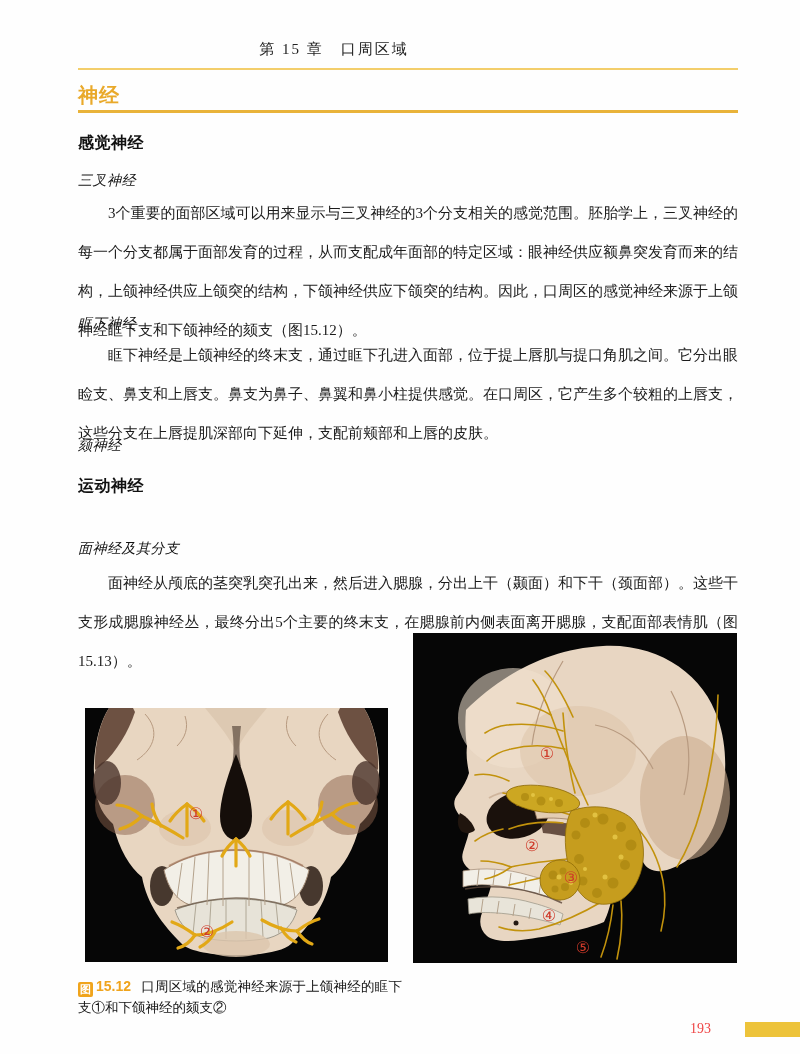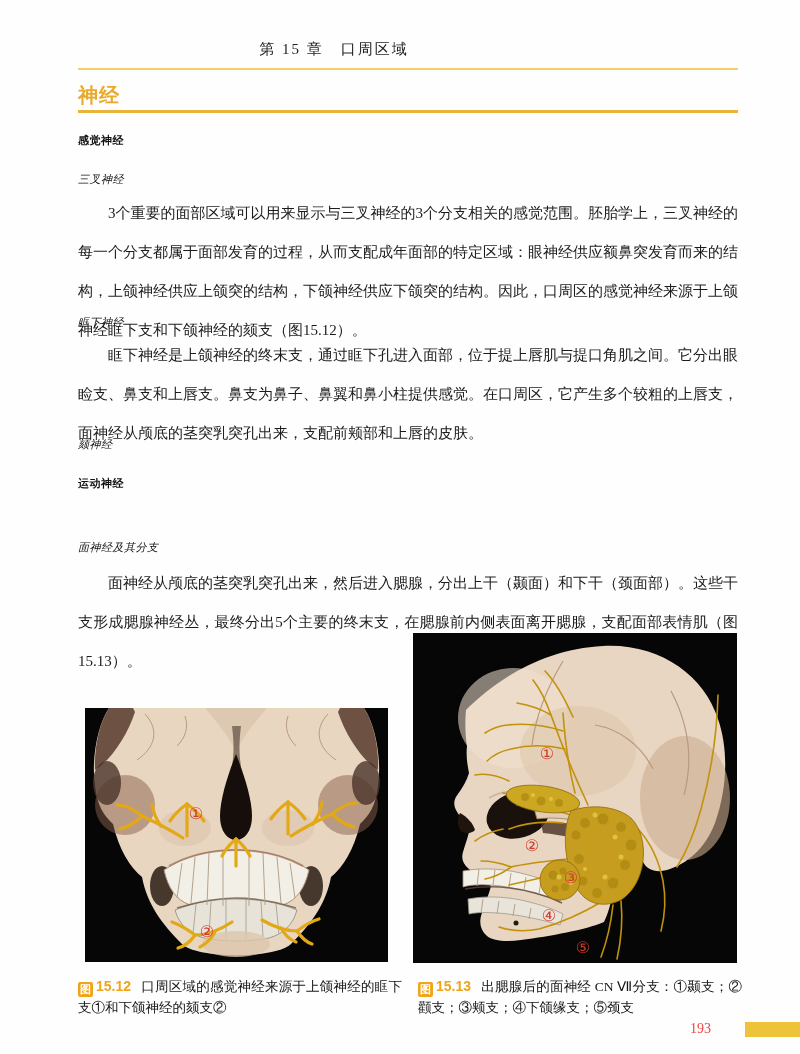--- a/index.html
+++ b/index.html
@@ -5,22 +5,22 @@
   html,body{margin:0;padding:0;background:#ffffff;}
   .page{position:relative;width:800px;height:1054px;background:#fefefe;overflow:hidden;
         font-family:"Liberation Serif",serif;color:#1b1b1b;}
   .chapter-header{position:absolute;top:40px;left:0;width:668px;text-align:center;
         font-size:15px;letter-spacing:2px;color:#222;}
   .rule-top{position:absolute;top:68px;left:78px;width:660px;height:1.5px;background:#F3CE6B;}
   .section-title{position:absolute;top:82px;left:78px;font-family:"Liberation Sans",sans-serif;
         font-weight:bold;font-size:20px;color:#E9A92A;letter-spacing:1px;}
   .rule-heavy{position:absolute;top:110px;left:78px;width:660px;height:3px;background:#E9B33A;}
   .h-bold{position:absolute;left:78px;font-family:"Liberation Sans",sans-serif;font-weight:bold;
-        font-size:11px;color:#111;letter-spacing:.5px;}
-  .h-italic{position:absolute;left:78px;font-style:italic;font-size:11px;color:#111;letter-spacing:.5px;}
+        font-size:16px;color:#111;letter-spacing:.5px;}
+  .h-italic{position:absolute;left:78px;font-style:italic;font-size:14px;color:#111;letter-spacing:.5px;}
   .para{position:absolute;left:78px;width:660px;font-size:15px;line-height:39px;
         text-align:justify;text-indent:2em;color:#1b1b1b;}
   .figure{position:absolute;}
   .figure svg{display:block;}
   .marker{position:absolute;transform:translate(-50%,-50%);color:#CF3A2A;font-size:16px;
         font-family:"Liberation Serif",serif;line-height:1;}
   .caption{position:absolute;width:324px;font-size:13.5px;line-height:21px;color:#141414;text-align:justify;}
   .fig-badge{display:inline-block;width:15px;height:15px;background:#F0A41C;color:#fff;
         font-family:"Liberation Sans",sans-serif;font-weight:bold;font-size:11px;line-height:15px;
         text-align:center;border-radius:2px;margin-right:3px;vertical-align:-2px;}
@@ -39,21 +39,21 @@
 
   <div class="section-title">神经</div>
   <div class="rule-heavy"></div>
 
   <div class="h-bold" style="top:133px;">感觉神经</div>
 
   <div class="h-italic" style="top:172px;">三叉神经</div>
   <div class="para" style="top:194px;">3个重要的面部区域可以用来显示与三叉神经的3个分支相关的感觉范围。胚胎学上，三叉神经的每一个分支都属于面部发育的过程，从而支配成年面部的特定区域：眼神经供应额鼻突发育而来的结构，上颌神经供应上颌突的结构，下颌神经供应下颌突的结构。因此，口周区的感觉神经来源于上颌神经眶下支和下颌神经的颏支（图15.12）。</div>
 
   <div class="h-italic" style="top:315px;">眶下神经</div>
-  <div class="para" style="top:336px;">眶下神经是上颌神经的终末支，通过眶下孔进入面部，位于提上唇肌与提口角肌之间。它分出眼睑支、鼻支和上唇支。鼻支为鼻子、鼻翼和鼻小柱提供感觉。在口周区，它产生多个较粗的上唇支，面神经从颅底的茎突乳突孔出来，支配前颊部和上唇的皮肤。</div>
+  <div class="para" style="top:336px;">眶下神经是上颌神经的终末支，通过眶下孔进入面部，位于提上唇肌与提口角肌之间。它分出眼睑支、鼻支和上唇支。鼻支为鼻子、鼻翼和鼻小柱提供感觉。在口周区，它产生多个较粗的上唇支，这些分支在上唇提肌深部向下延伸，支配前颊部和上唇的皮肤。</div>
 
   <div class="h-italic" style="top:437px;">颏神经</div>
 
   <div class="h-bold" style="top:476px;">运动神经</div>
 
   <div class="h-italic" style="top:540px;">面神经及其分支</div>
   <div class="para" style="top:564px;">面神经从颅底的茎突乳突孔出来，然后进入腮腺，分出上干（颞面）和下干（颈面部）。这些干支形成腮腺神经丛，最终分出5个主要的终末支，在腮腺前内侧表面离开腮腺，支配面部表情肌（图15.13）。</div>
 
   <div class="figure" style="left:85px;top:708px;width:303px;height:254px;">
     <svg viewBox="0 0 303 254" width="303" height="254">
@@ -194,20 +194,17 @@
     <span class="marker" style="left:119px;top:213px;">②</span>
     <span class="marker" style="left:158px;top:245px;">③</span>
     <span class="marker" style="left:136px;top:283px;">④</span>
     <span class="marker" style="left:170px;top:315px;">⑤</span>
   </div>
 
   <div class="caption" style="left:78px;top:976px;">
     <span class="fig-badge">图</span><span class="fig-num">15.12</span><span>口周区域的感觉神经来源于上颌神经的眶下支①和下颌神经的颏支②</span>
   </div>
 
-  <div class="caption" style="left:418px;top:976px;">
-    <span class="fig-badge">图</span><span class="fig-num">15.13</span><span>出腮腺后的面神经 CN Ⅶ分支：①颞支；②颧支；③颊支；④下颌缘支；⑤颈支</span>
-  </div>
 
   <div class="page-number">193</div>
   <div class="page-tab"></div>
 
 </div>
 
 </body></html>

